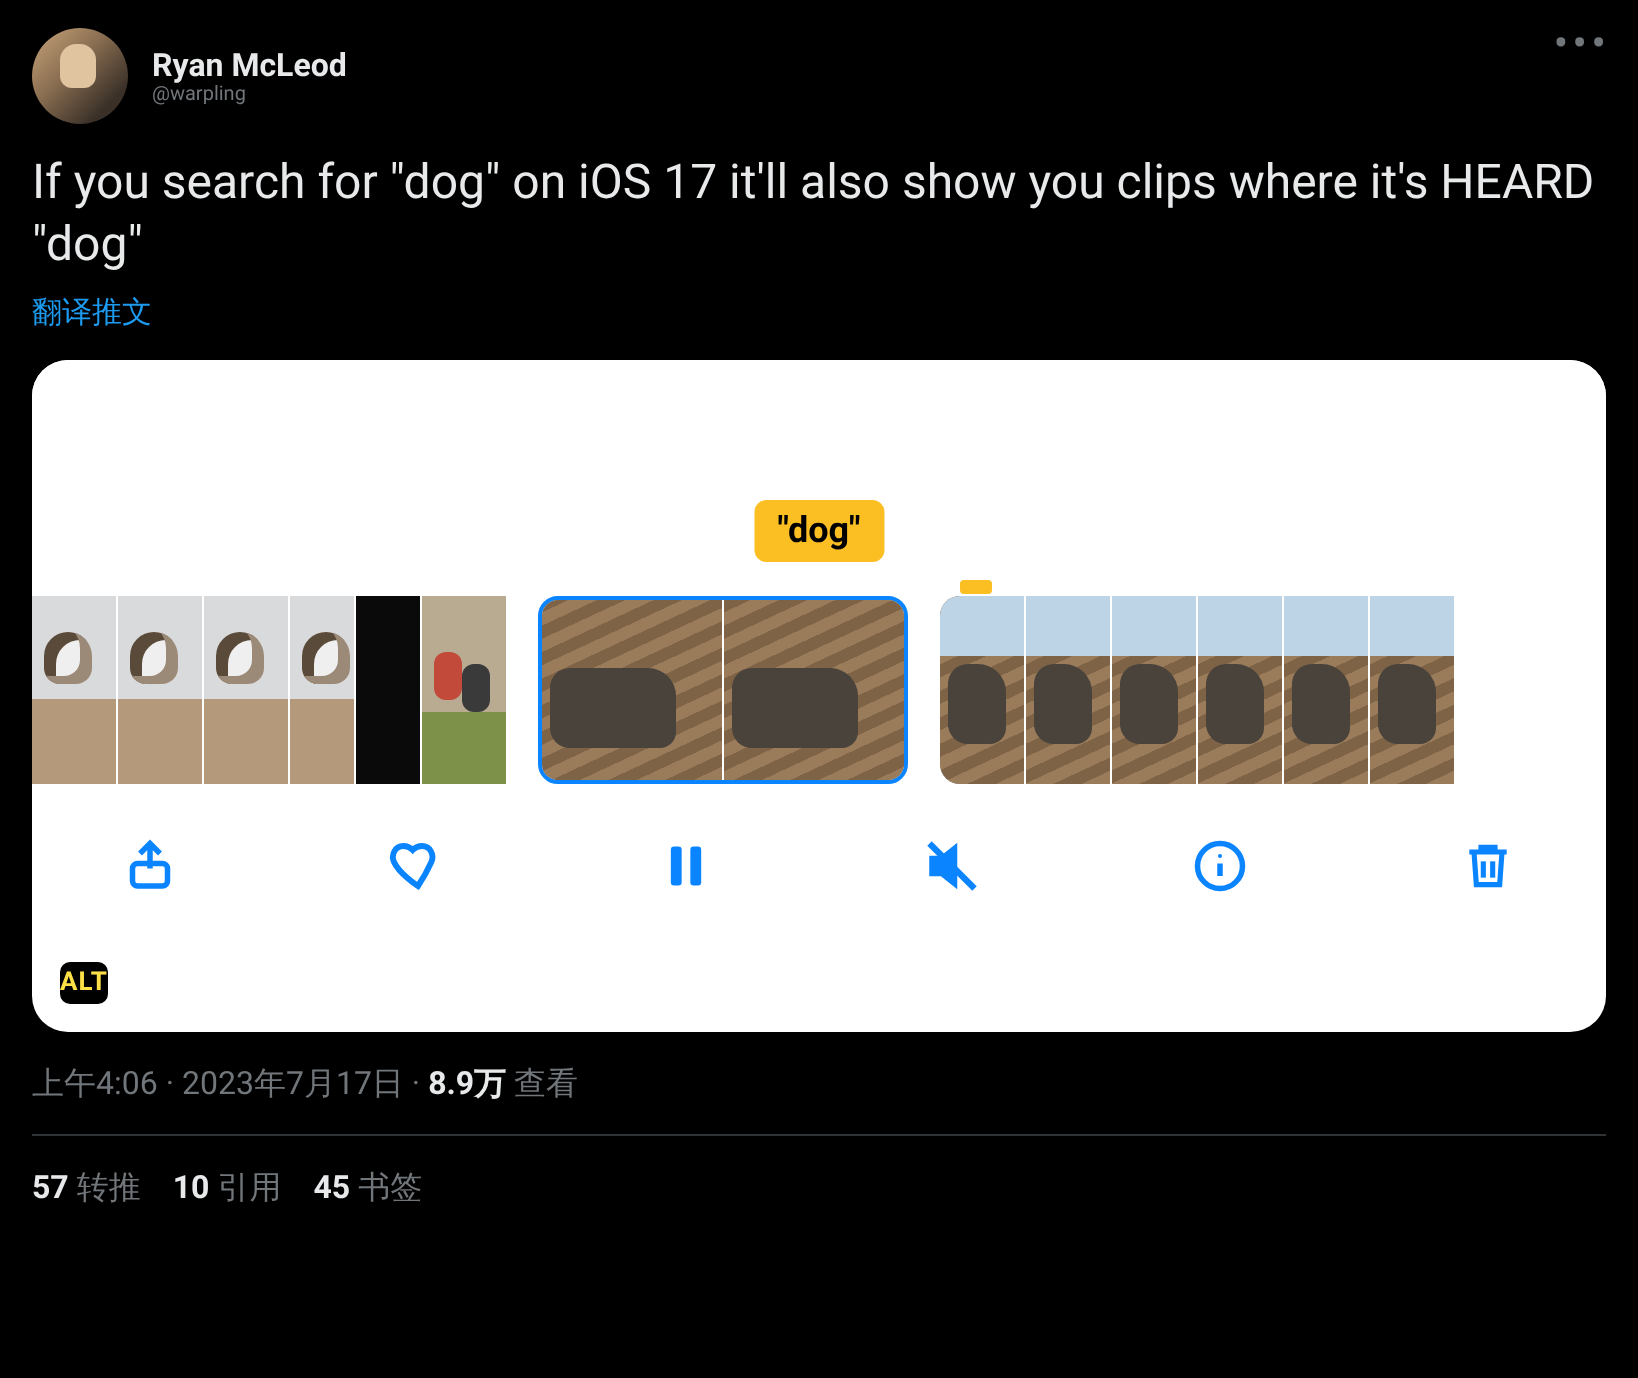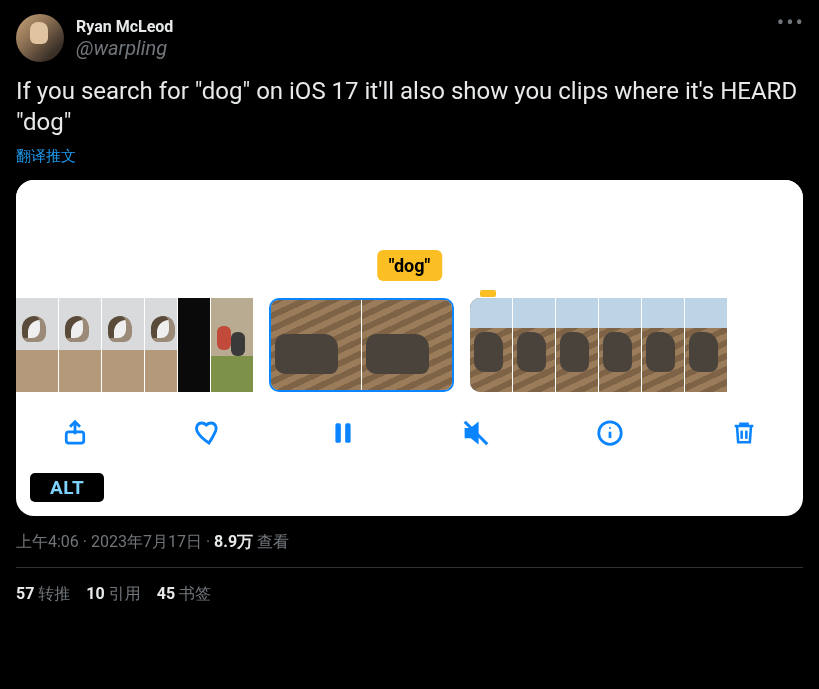--- a/index.html
+++ b/index.html
@@ -30,21 +30,21 @@
   .avatar::after {
     content: "";
     position: absolute;
     left: 14px; top: 8px;
     width: 18px; height: 22px;
     background: #e0c4a0;
     border-radius: 8px 8px 6px 6px;
   }
   .user-block { display: flex; flex-direction: column; }
   .display-name { font-weight: 700; font-size: 16px; color: #e7e9ea; }
-  .handle { font-size: 20px; color: #71767b; font-style: italic; }
+  .handle { font-size: 10px; color: #71767b; }
   .more-btn {
     position: absolute;
     top: 10px; right: 14px;
     color: #71767b;
     font-size: 22px;
     letter-spacing: 2px;
     cursor: pointer;
   }
   .tweet-text {
     font-size: 24px;
@@ -182,24 +182,24 @@
     color:#0a84ff;
     cursor:pointer;
   }
   .ctrl-btn svg { stroke:#0a84ff; fill:none; stroke-width:2.2; }
   .ctrl-btn.pause svg { fill:#0a84ff; stroke:none; }
   .ctrl-btn.mute svg { fill:#0a84ff; stroke:#0a84ff; }
   .alt-badge {
     position:absolute;
     left:14px; bottom:14px;
     background:#000;
-    color:#7dd3fc;
+    color:#fde047;
     font-weight:700;
-    font-size:19px;
-    padding:3px 20px;
+    font-size:13px;
+    padding:3px 0;
     border-radius:5px;
     letter-spacing:0.5px;
   }
   .meta-line {
     color:#71767b;
     font-size:16px;
     margin-top:16px;
   }
   .meta-line .views-count { color:#e7e9ea; font-weight:700; }
   .divider {

